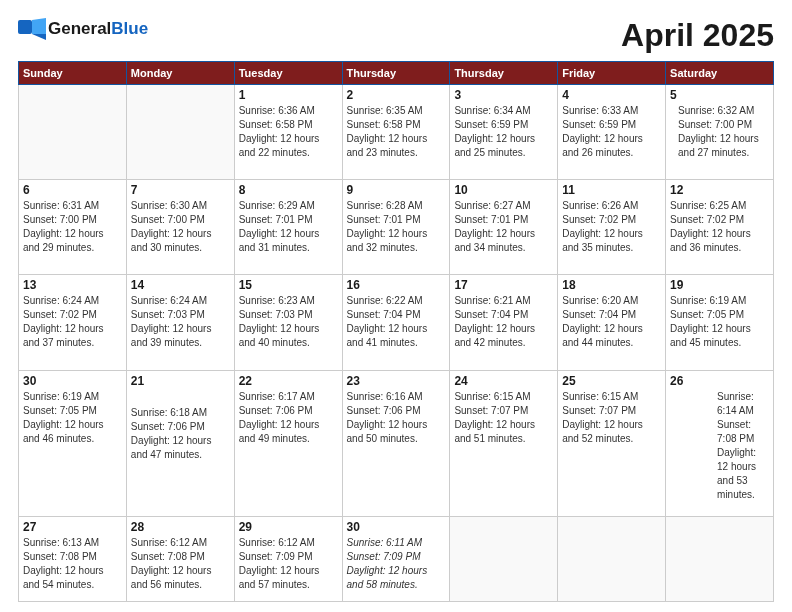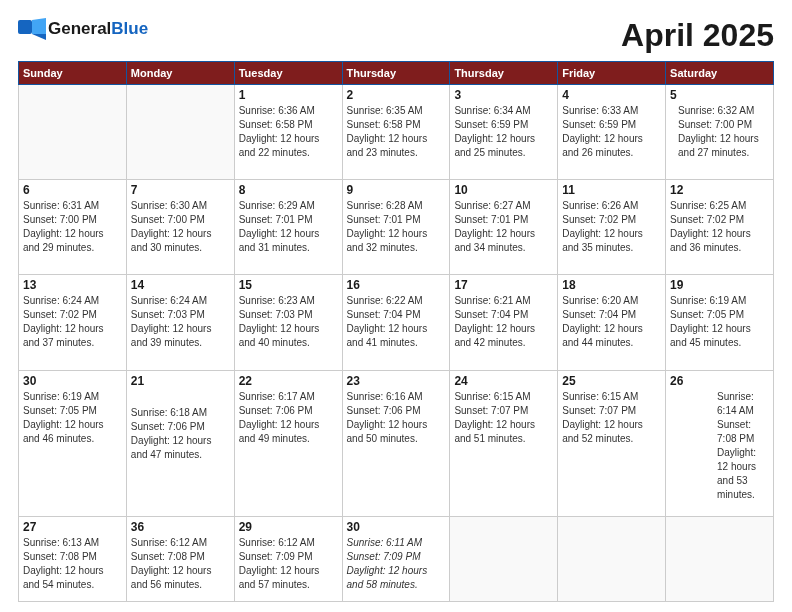--- a/index.html
+++ b/index.html
@@ -320,21 +320,21 @@
         </tr>
         <tr class="last-row">
           <td>
             <span class="day-num">27</span>
             <div class="day-info" style="white-space: pre-line;">Sunrise: 6:13 AM
 Sunset: 7:08 PM
 Daylight: 12 hours
 and 54 minutes.</div>
           </td>
           <td>
-            <span class="day-num">36</span>
+            <span class="day-num">28</span>
             <div class="day-info" style="white-space: pre-line;">Sunrise: 6:12 AM
 Sunset: 7:08 PM
 Daylight: 12 hours
 and 56 minutes.</div>
           </td>
           <td>
             <span class="day-num">29</span>
             <div class="day-info" style="white-space: pre-line;">Sunrise: 6:12 AM
 Sunset: 7:09 PM
 Daylight: 12 hours

